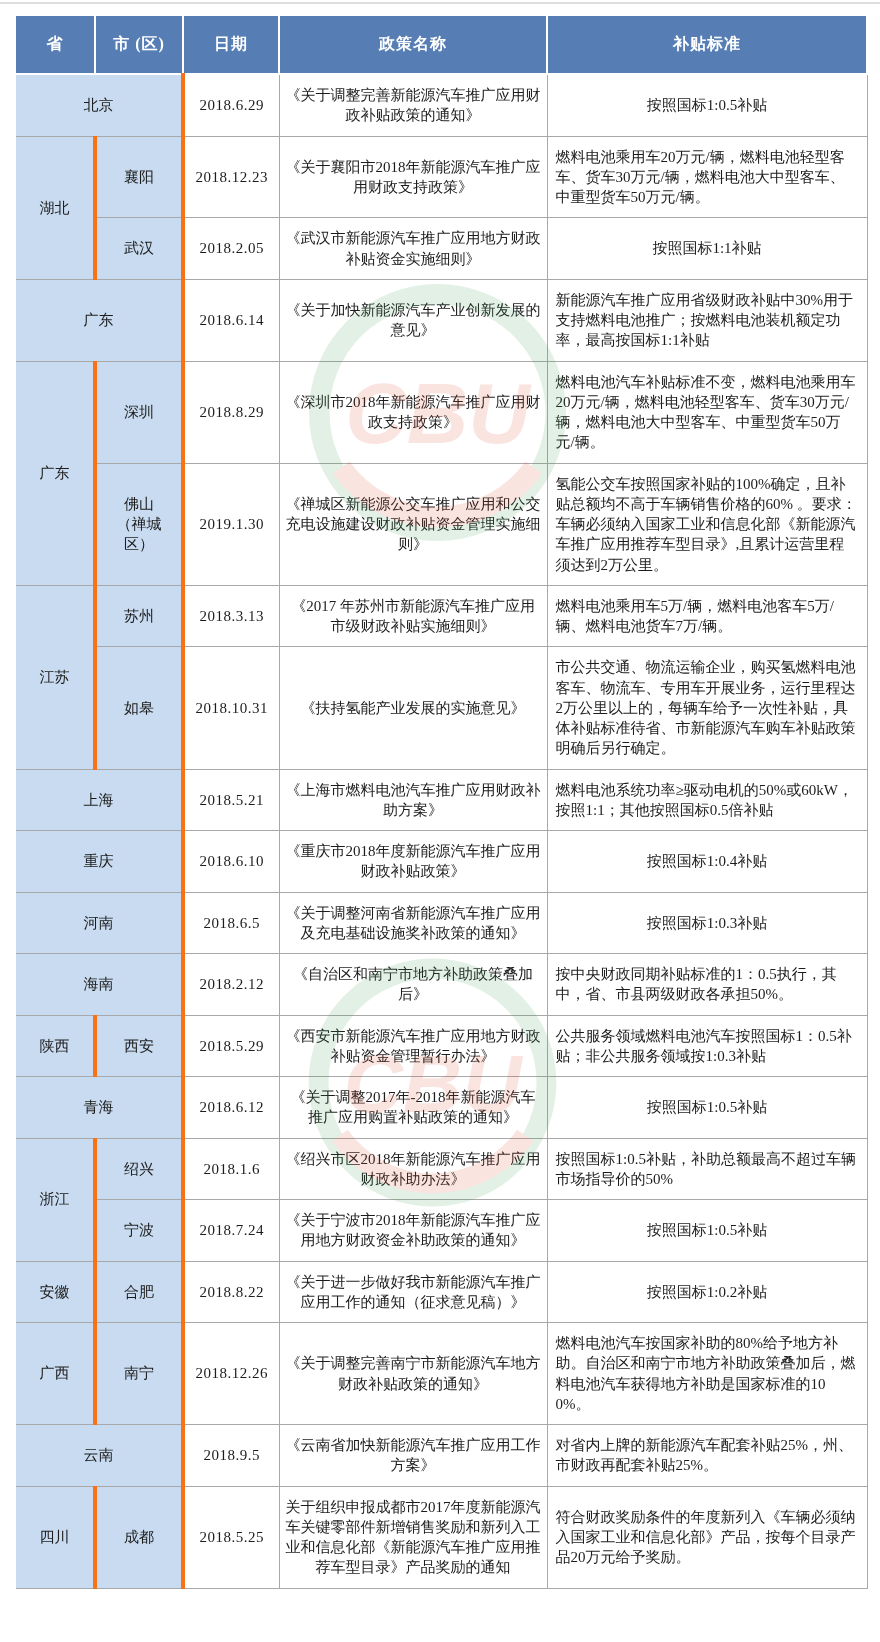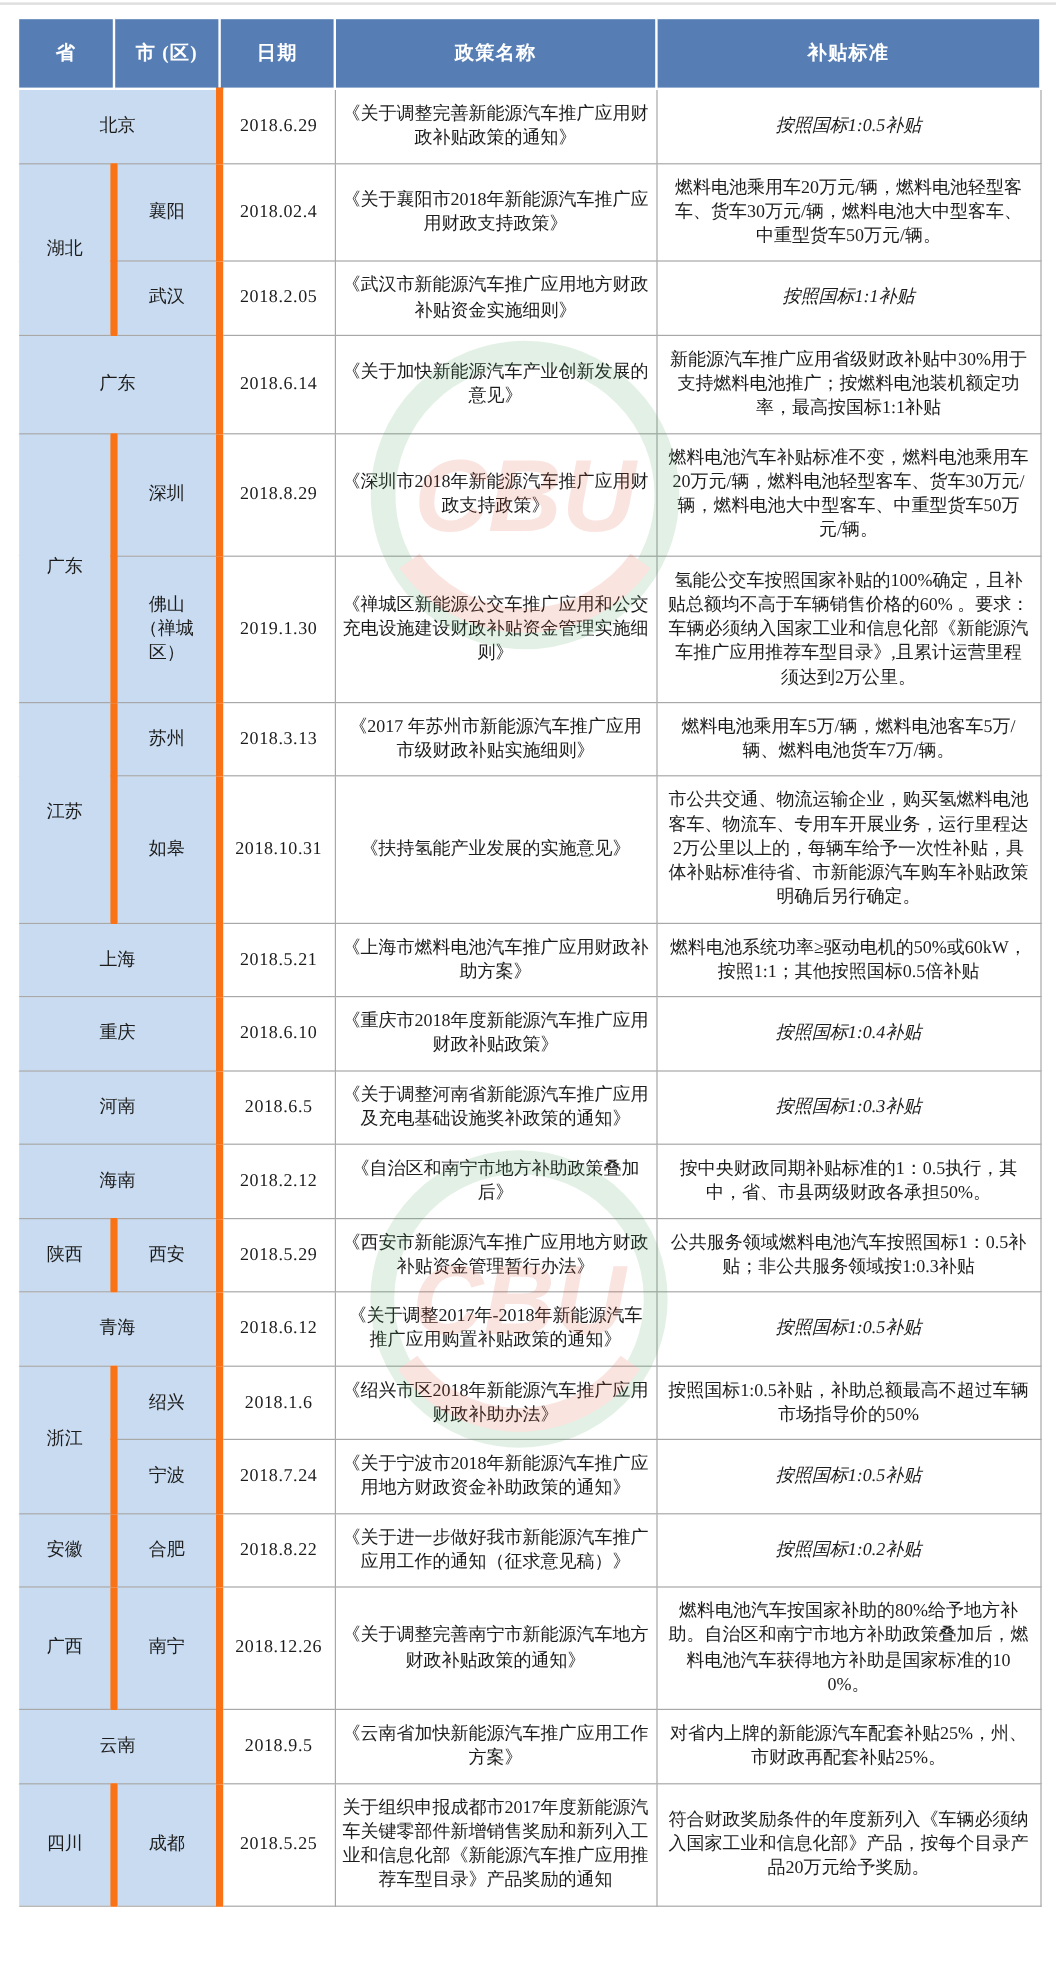--- a/index.html
+++ b/index.html
@@ -25,27 +25,27 @@
     border:2px solid #ffffff;letter-spacing:1px;
   }
   td{
     border:1px solid var(--border);
     font-size:15px;line-height:1.35;padding:14px 8px;
     text-align:center;vertical-align:middle;
     word-break:break-all;
   }
   td.c-label{
     background:var(--label-bg);
-    border-left:2px solid #ffffff;border-right:6px solid #f97316;
+    border-left:2px solid #ffffff;border-right:4px solid #f97316;
     white-space:pre-line;
   }
   td.c-date{letter-spacing:0.5px;}
   td.c-policy{padding:10px 6px;}
-  td.c-subsidy{text-align:center;padding:10px 8px;}
-  td.c-subsidy.center{text-align:center;font-style:italic;}
+  td.c-subsidy{text-align:left;padding:10px 8px;}
+  td.c-subsidy.center{text-align:center;}
   .watermark{
     position:absolute;opacity:0.14;pointer-events:none;z-index:5;
   }
   .wm1{left:300px;top:275px;width:275px;height:275px;}
   .wm2{left:300px;top:950px;width:265px;height:265px;}
   .watermark svg{width:100%;height:100%;}
   .watermark text{font-family:"Liberation Sans","DejaVu Sans",sans-serif;}
 </style>
 </head>
 <body>
@@ -87,21 +87,21 @@
   <tbody id="policy-body">
       <tr class="">
         <td class="c-label c-prov" colspan="2">北京</td>
         <td class="c-date">2018.6.29</td>
         <td class="c-policy">《关于调整完善新能源汽车推广应用财政补贴政策的通知》</td>
         <td class="c-subsidy center">按照国标1:0.5补贴</td>
       </tr>
       <tr class="">
         <td class="c-label c-prov" rowspan="2">湖北</td>
         <td class="c-label c-city">襄阳</td>
-        <td class="c-date">2018.02.4</td>
+        <td class="c-date">2018.12.23</td>
         <td class="c-policy">《关于襄阳市2018年新能源汽车推广应用财政支持政策》</td>
         <td class="c-subsidy">燃料电池乘用车20万元/辆，燃料电池轻型客车、货车30万元/辆，燃料电池大中型客车、中重型货车50万元/辆。</td>
       </tr>
       <tr class="">
         <td class="c-label c-city">武汉</td>
         <td class="c-date">2018.2.05</td>
         <td class="c-policy">《武汉市新能源汽车推广应用地方财政补贴资金实施细则》</td>
         <td class="c-subsidy center">按照国标1:1补贴</td>
       </tr>
       <tr class="">

